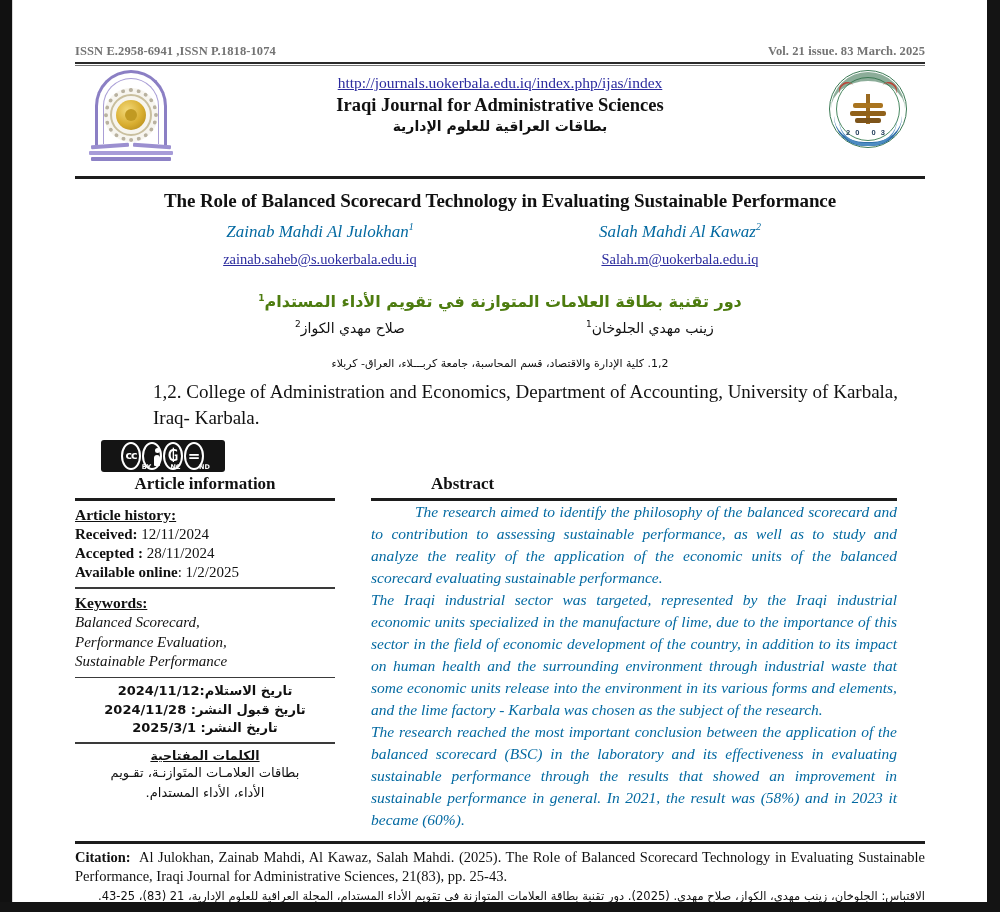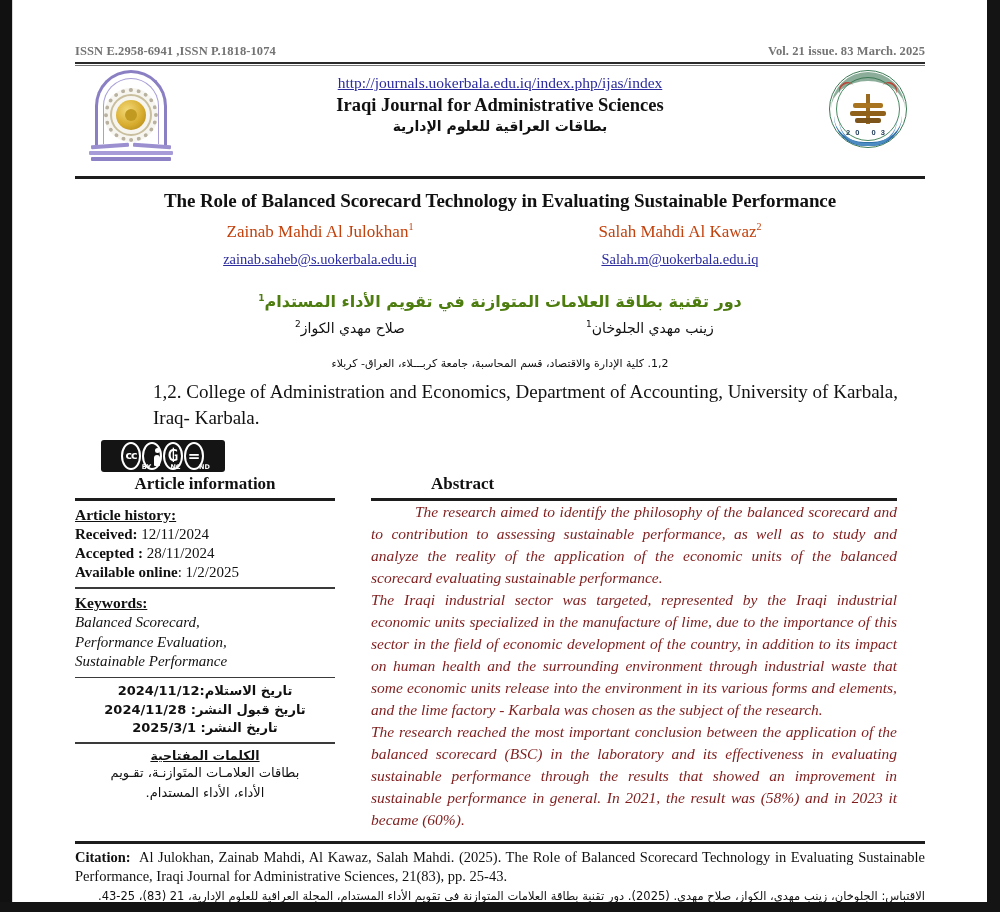--- a/index.html
+++ b/index.html
@@ -235,21 +235,21 @@
     color: #111;
     letter-spacing: -.1px;
   }
   .authors-row {
     display: flex; justify-content: center;
     margin-top: 9px;
   }
   .author-col { width: 360px; text-align: center; }
   .author-name {
     font-family: "Liberation Serif", serif;
-    font-size: 17px; color: #c2410c;
+    font-size: 17px; color: #0369a1; font-style: italic;
   }
   .author-name sup { font-size: 10px; }
   .author-mail {
     font-family: "Liberation Serif", serif;
     font-size: 14.5px;
     color: #2b2b9e;
     text-decoration: underline;
     margin-top: 9px;
     display: block;
   }
@@ -383,21 +383,21 @@
     font-family: "DejaVu Sans", sans-serif;
     font-size: 13px; color: #111;
     line-height: 1.5;
   }
   .pad-blk { padding: 4px 0 5px; }
 
   .abstract-p {
     font-family: "Liberation Serif", serif;
     font-style: italic;
     font-size: 15.5px;
-    color: #7f1d1d;
+    color: #0369a1;
     text-align: justify;
     line-height: 1.42;
   }
   .abstract-p.first { text-indent: 44px; }
 
   
   .citation-wrap { margin-top: 10px; }
   .citation-en {
     font-family: "Liberation Serif", serif;
     font-size: 14.5px; color: #111;

